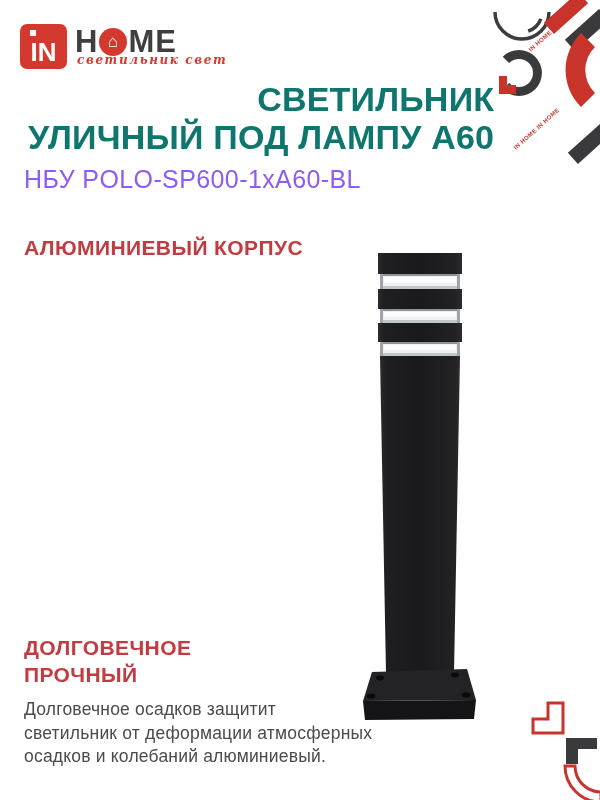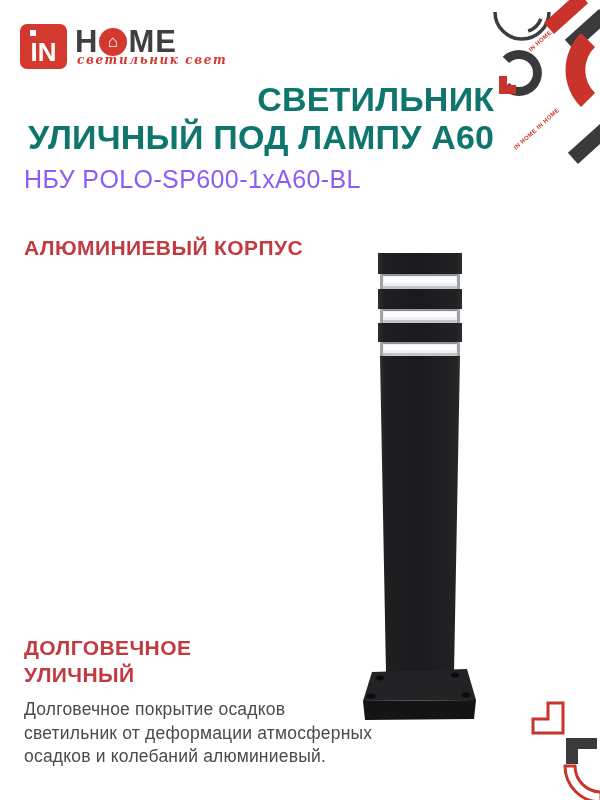--- a/index.html
+++ b/index.html
@@ -106,24 +106,24 @@
 
   <div class="feature feature-1">
     <div class="feature-heading">
       <div>АЛЮМИНИЕВЫЙ КОРПУС</div>
     </div>
   </div>
 
   <div class="feature feature-2">
     <div class="feature-heading">
       <div>ДОЛГОВЕЧНОЕ</div>
-      <div>УЛИЧНЫЙ</div>
+      <div>ПРОЧНЫЙ</div>
     </div>
     <div class="feature-body">
-      <div>Долговечное покрытие осадков</div>
+      <div>Долговечное осадков защитит</div>
       <div>светильник от деформации атмосферных</div>
       <div>осадков и колебаний алюминиевый.</div>
     </div>
   </div>
 
   <svg class="lamp" viewBox="0 0 180 490">
     <defs>
       <linearGradient id="bodyGrad" x1="0" y1="0" x2="1" y2="0">
         <stop offset="0" stop-color="#2c2c2e"></stop>
         <stop offset="0.07" stop-color="#1f1f21"></stop>

